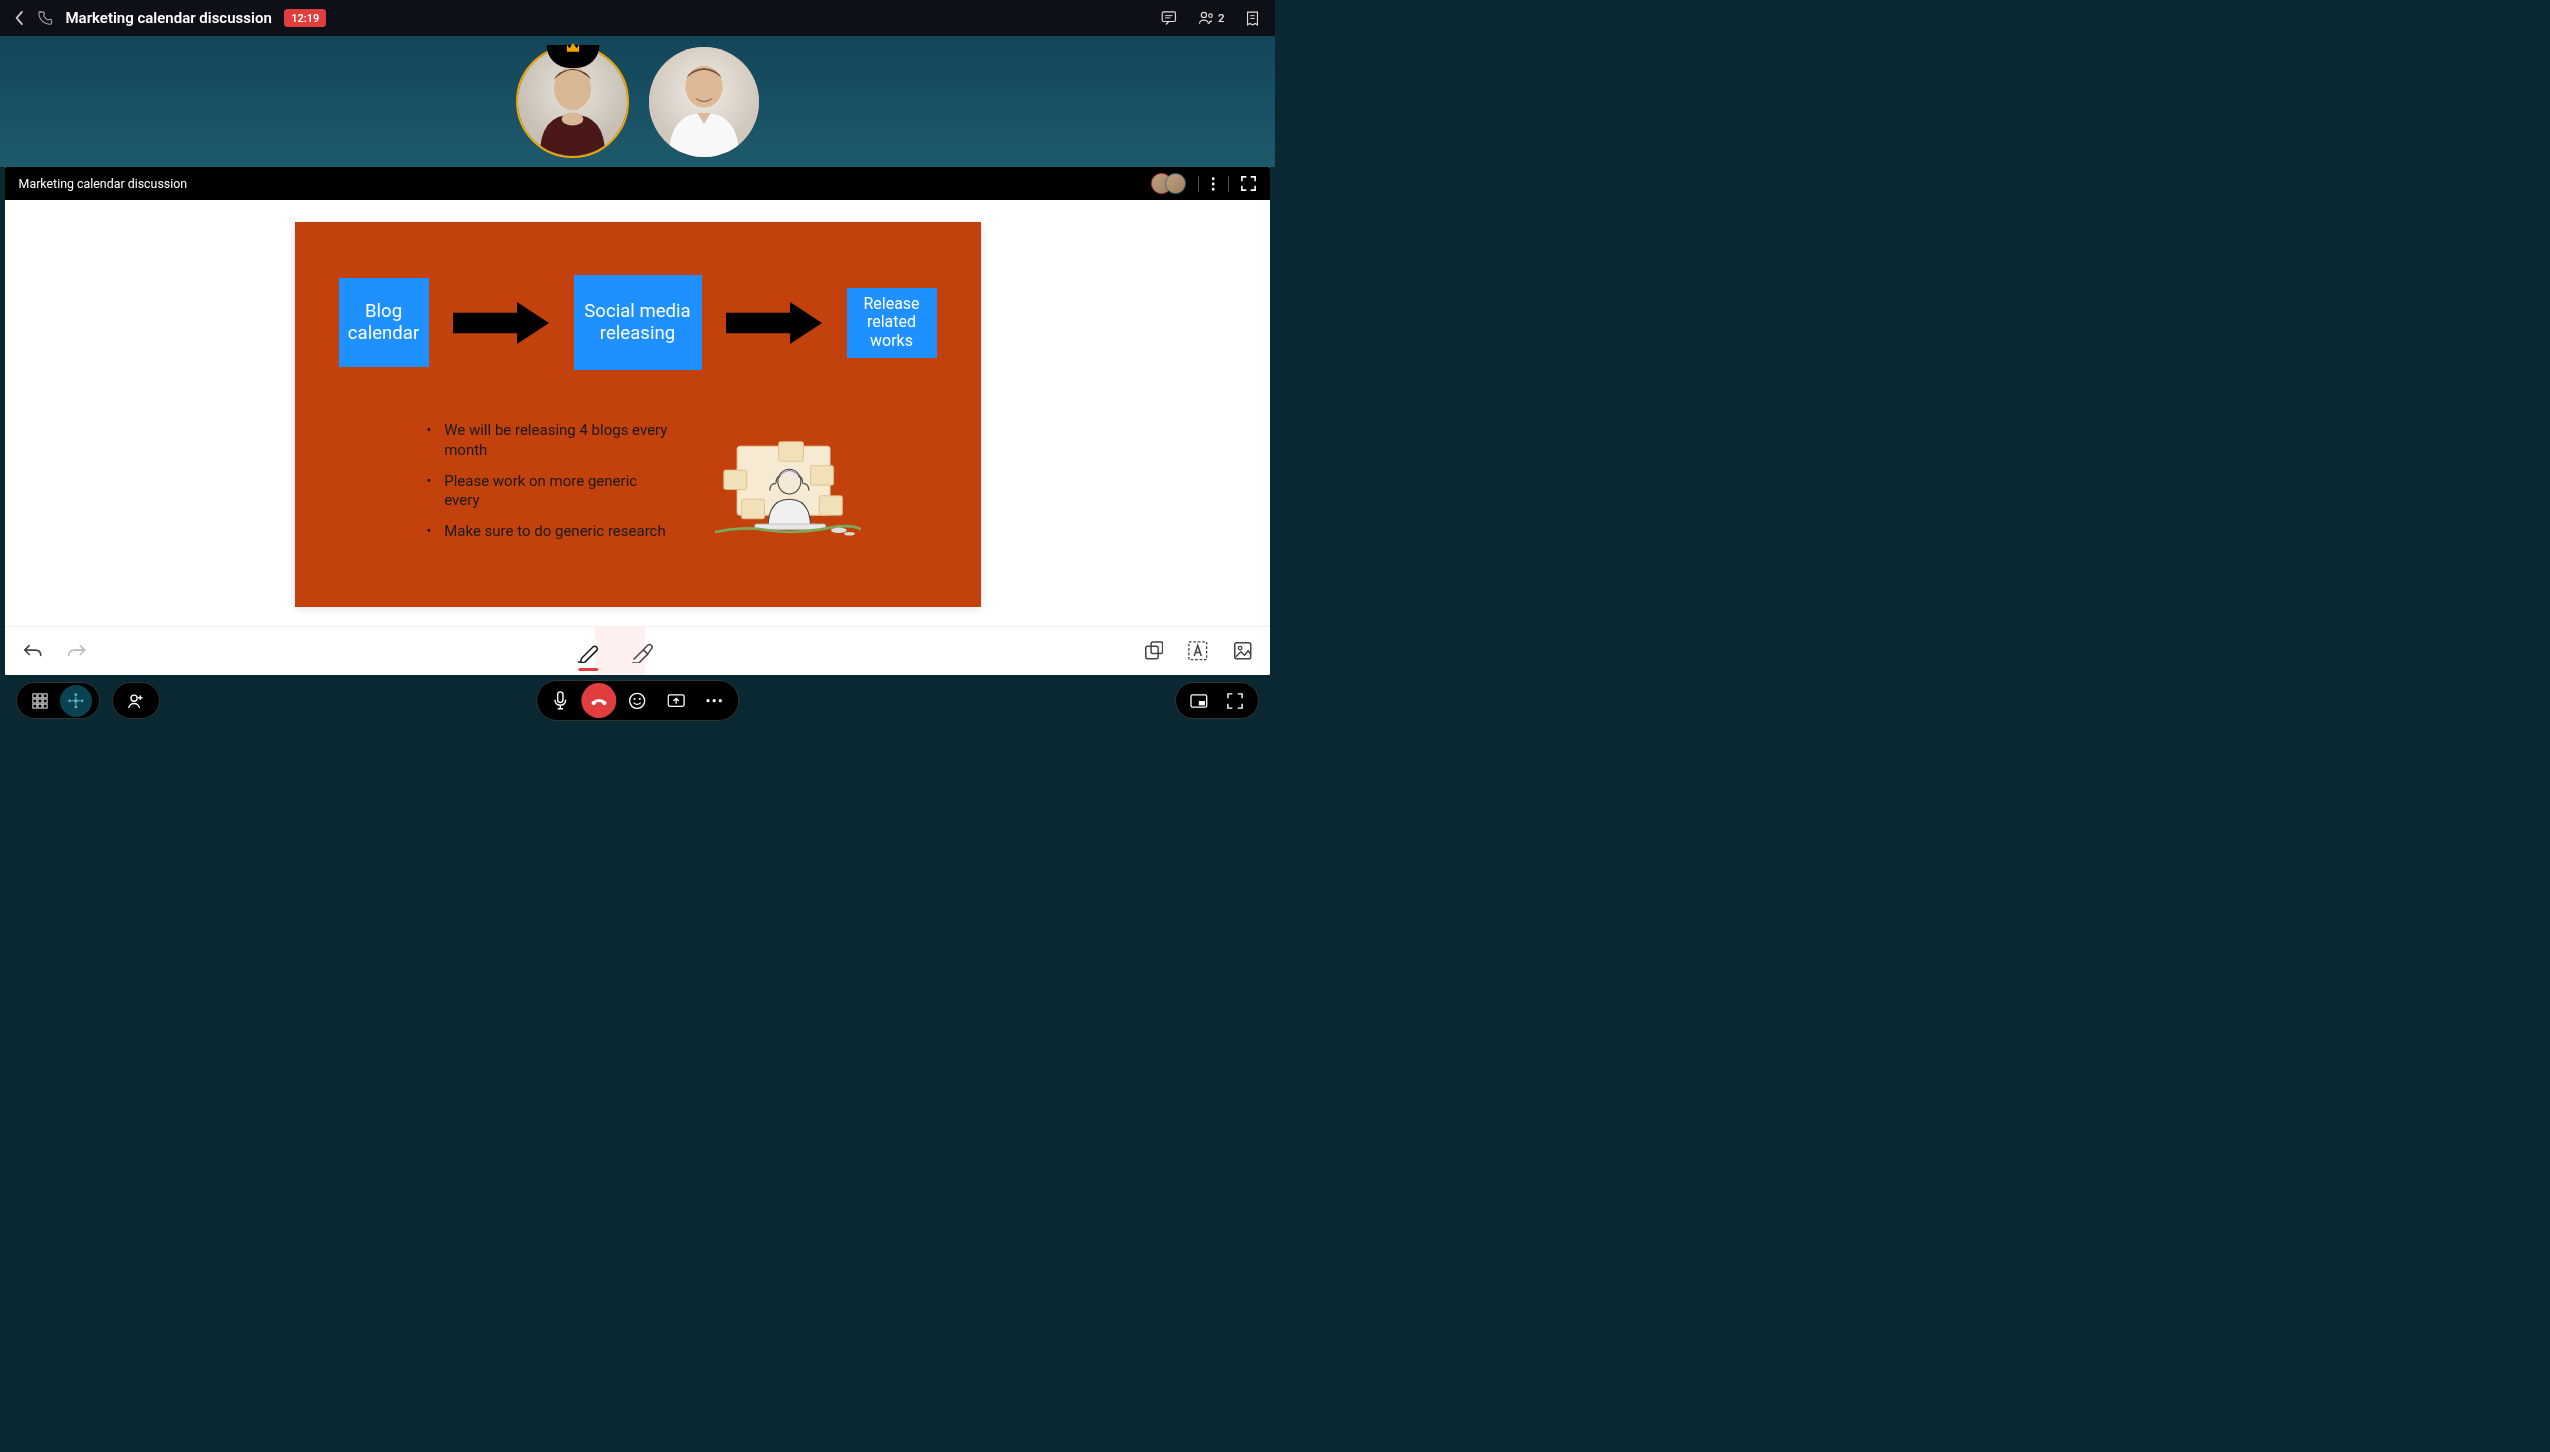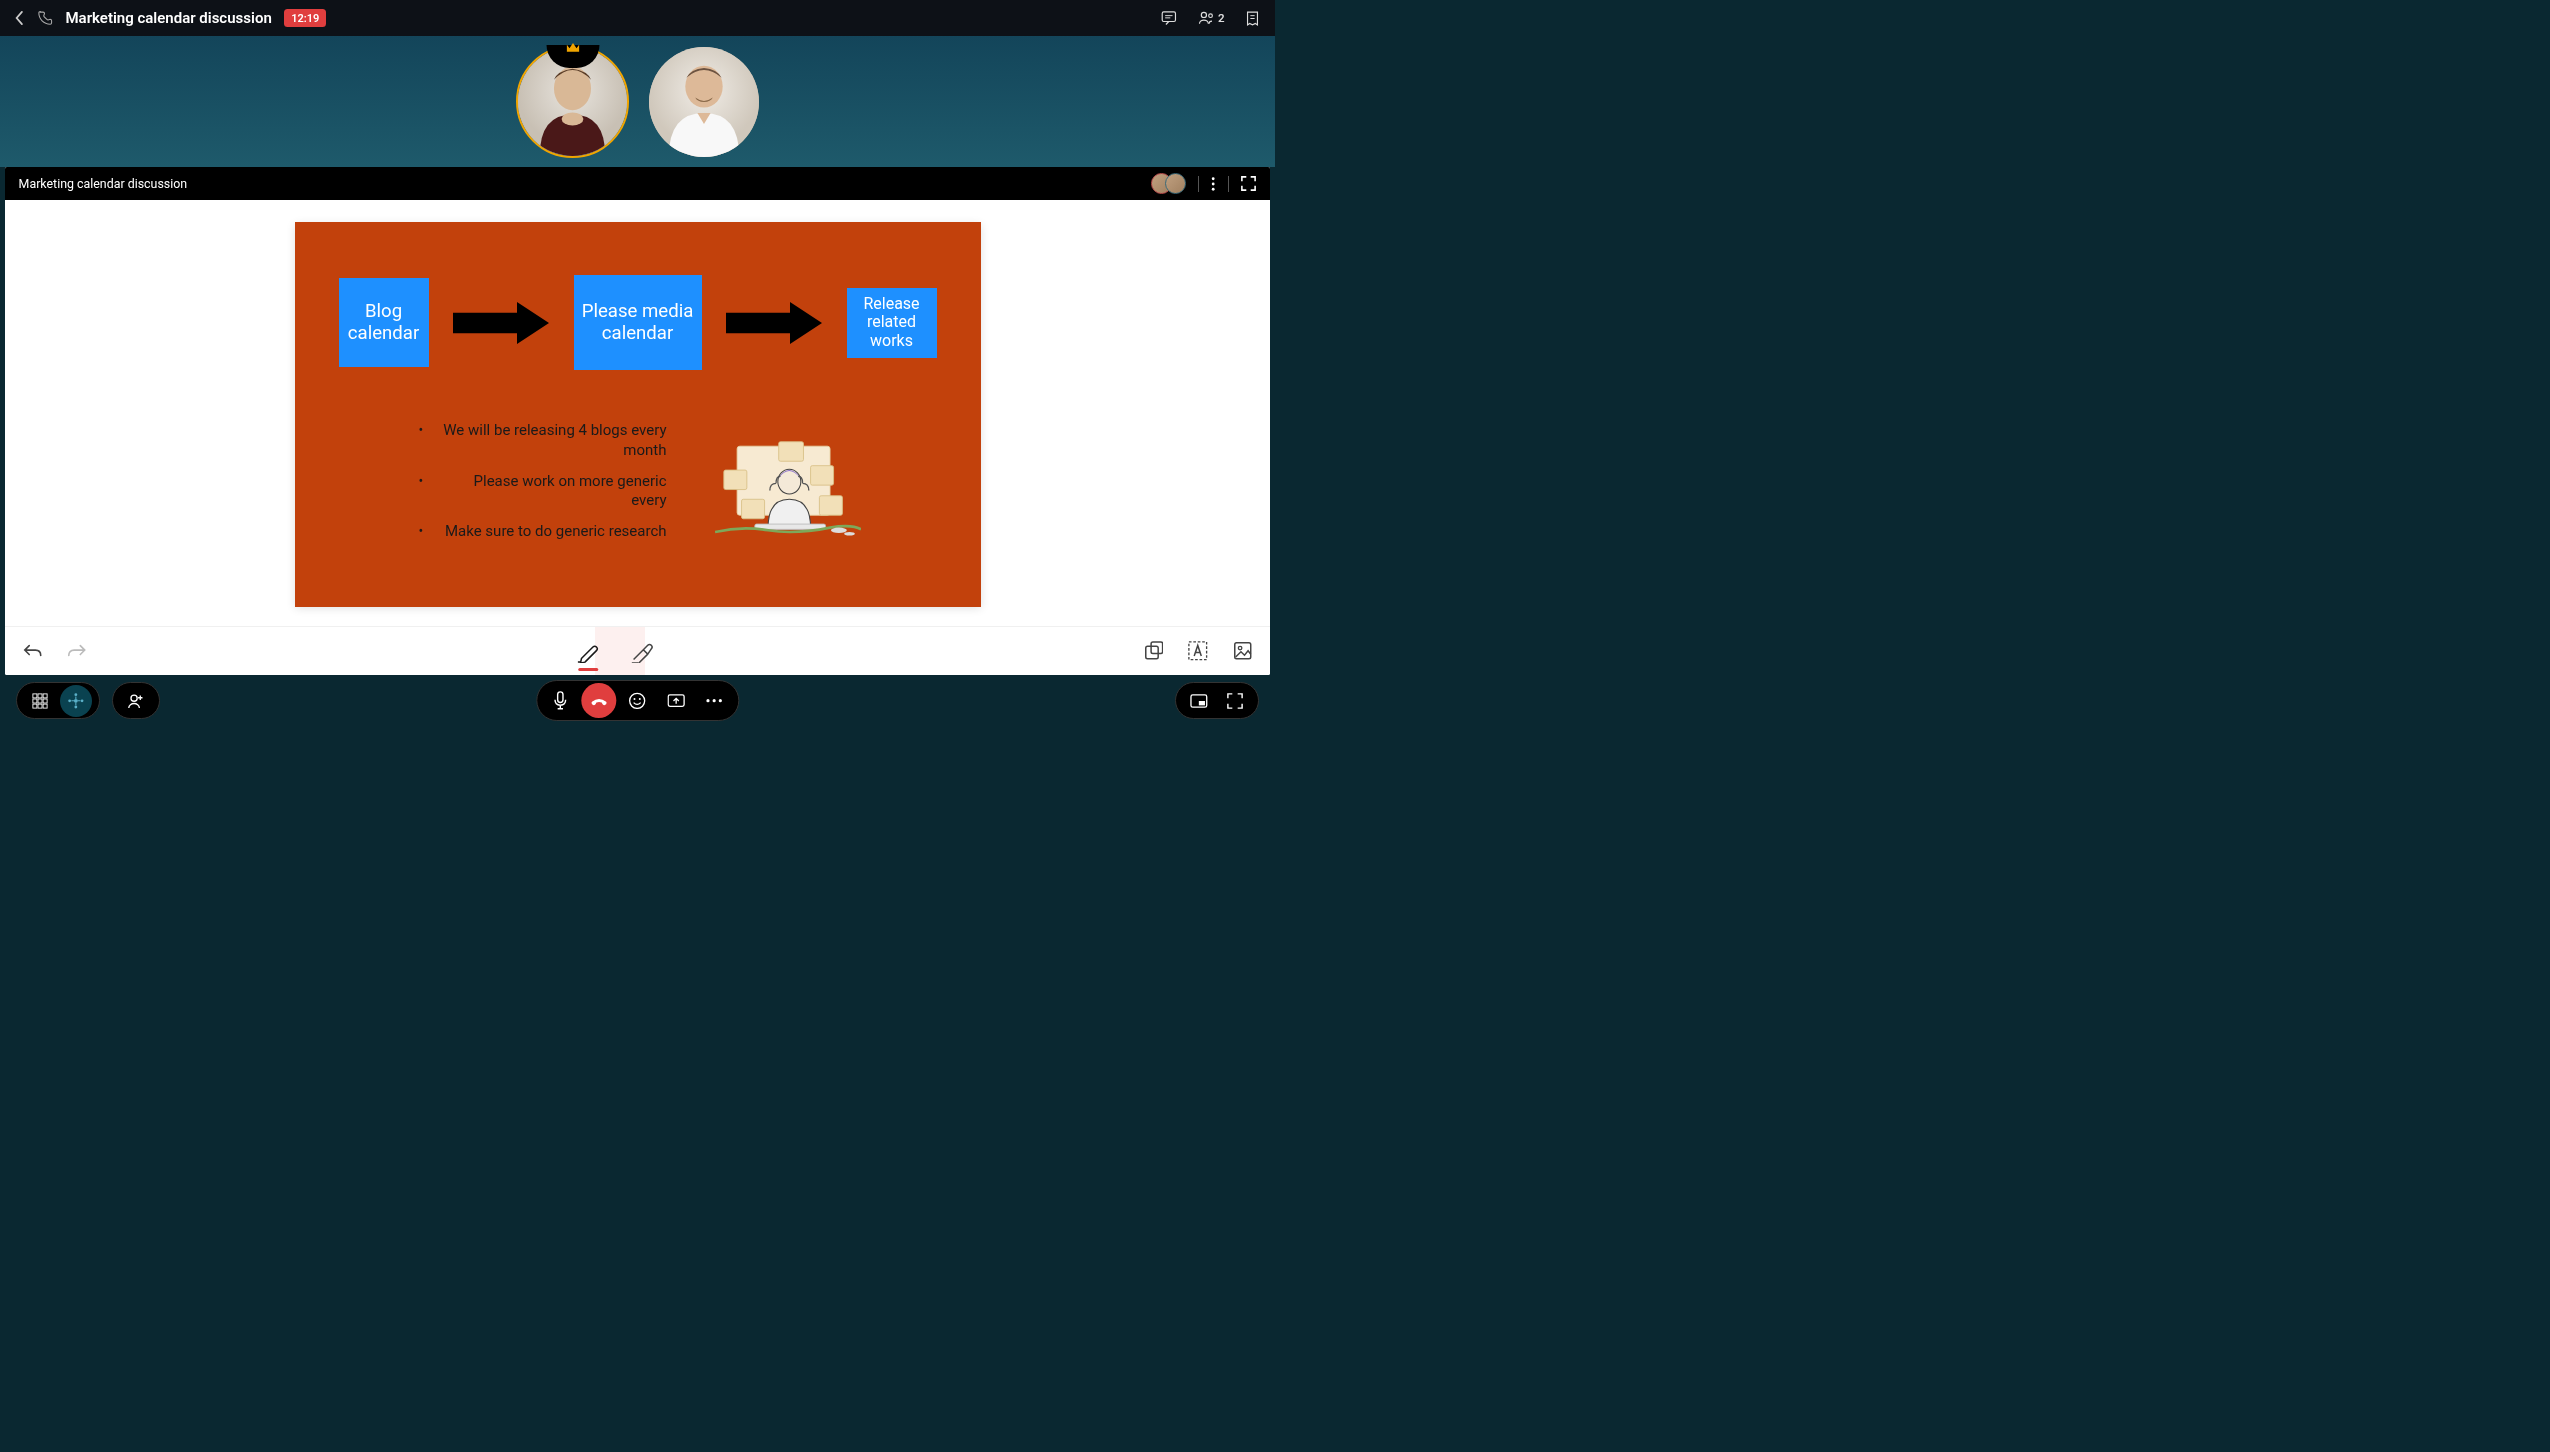--- a/index.html
+++ b/index.html
@@ -130,23 +130,22 @@
     .box2 { width:128px; height:95px; }
     .box3 { width:90px; height:70px; font-size:16px; }
     .arrow-block {
       display:flex; align-items:center;
     }
     .arrow-block svg { display:block; }
 
     .bullets {
       position:absolute;
       top: 199px;
-      left: 124px;
+      left: 132px;
       width: 248px;
-      text-align: right;
     }
     .bullets ul { list-style: none; }
     .bullets li {
       font-size: 15px;
       color: #1a1a1a;
       margin-bottom: 11.5px;
       padding-left: 17.7px;
       position: relative;
       line-height: 1.3;
     }
@@ -360,21 +359,21 @@
 
   <div class="slide-viewport">
     <div class="slide">
       <div class="process-row">
         <div class="process-box box1">Blog calendar</div>
         <div class="arrow-block">
           <svg width="96" height="42" viewBox="0 0 108 47">
               <path d="M0 12 H72 V0 L108 23.5 L72 47 V35 H0 Z" fill="#000"></path>
             </svg>
         </div>
-        <div class="process-box box2">Please media calendar</div>
+        <div class="process-box box2">Social media releasing</div>
         <div class="arrow-block">
           <svg width="96" height="42" viewBox="0 0 108 47">
               <path d="M0 12 H72 V0 L108 23.5 L72 47 V35 H0 Z" fill="#000"></path>
             </svg>
         </div>
         <div class="process-box box3">Release related works</div>
       </div>
       <div class="bullets">
         <ul>
           <li>We will be releasing 4 blogs every month</li>

